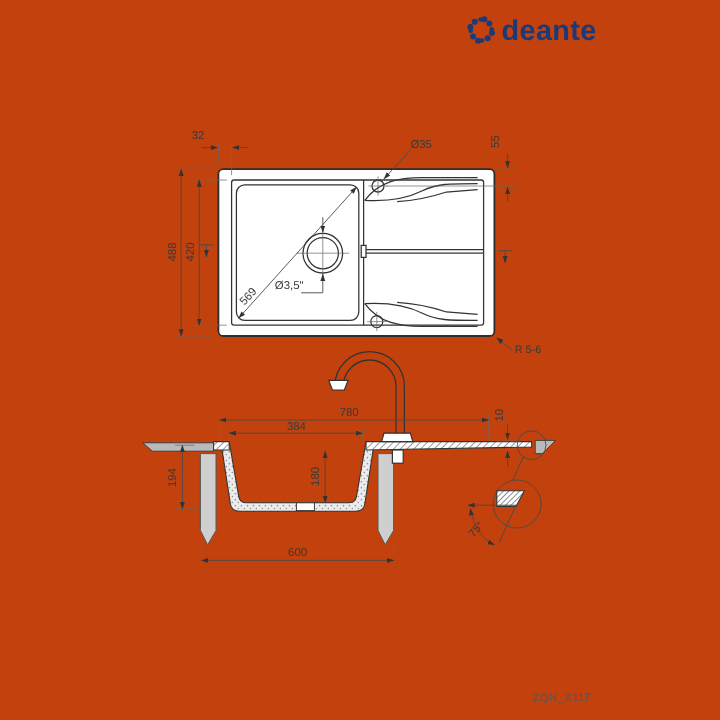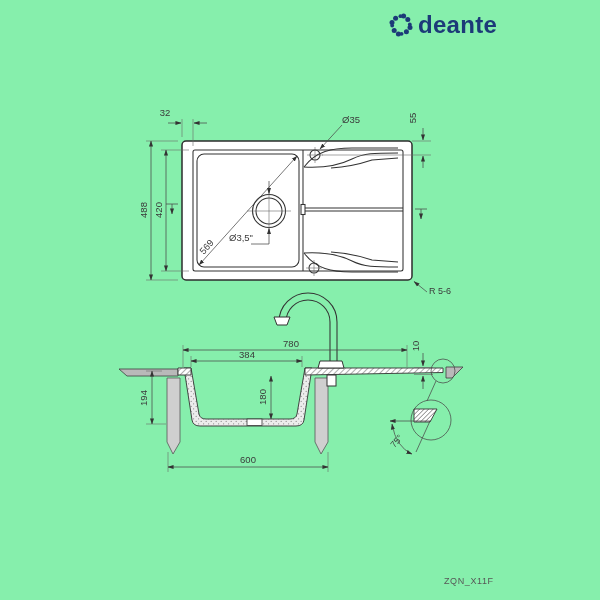--- a/index.html
+++ b/index.html
@@ -1,16 +1,16 @@
 <!DOCTYPE html>
 <html><head>
 <meta charset="utf-8">
 <style>
   html,body{margin:0;padding:0;background:#ffffff;}
-  .page{width:600px;height:600px;position:relative;background:#86efac;overflow:hidden;}
+  .page{width:600px;height:600px;position:relative;background:#c2410c;overflow:hidden;}
   svg{display:block;}
   text{font-family:"Liberation Sans","DejaVu Sans",sans-serif;}
   .dim{font-size:9.5px;fill:#3a3a3a;}
   .dimS{font-size:9px;fill:#3a3a3a;}
   .code{font-size:9px;fill:#575757;letter-spacing:.6px;}
   .logoTxt{font-size:24px;font-weight:bold;letter-spacing:.3px;}
   .main{stroke:#2d2d2d;stroke-width:1.5;fill:#ffffff;}
   .med{stroke:#333333;stroke-width:1.05;fill:none;}
   .thin{stroke:#4a4a4a;stroke-width:.75;fill:none;}
   .xline{stroke:#6a6a6a;stroke-width:.6;fill:none;}

